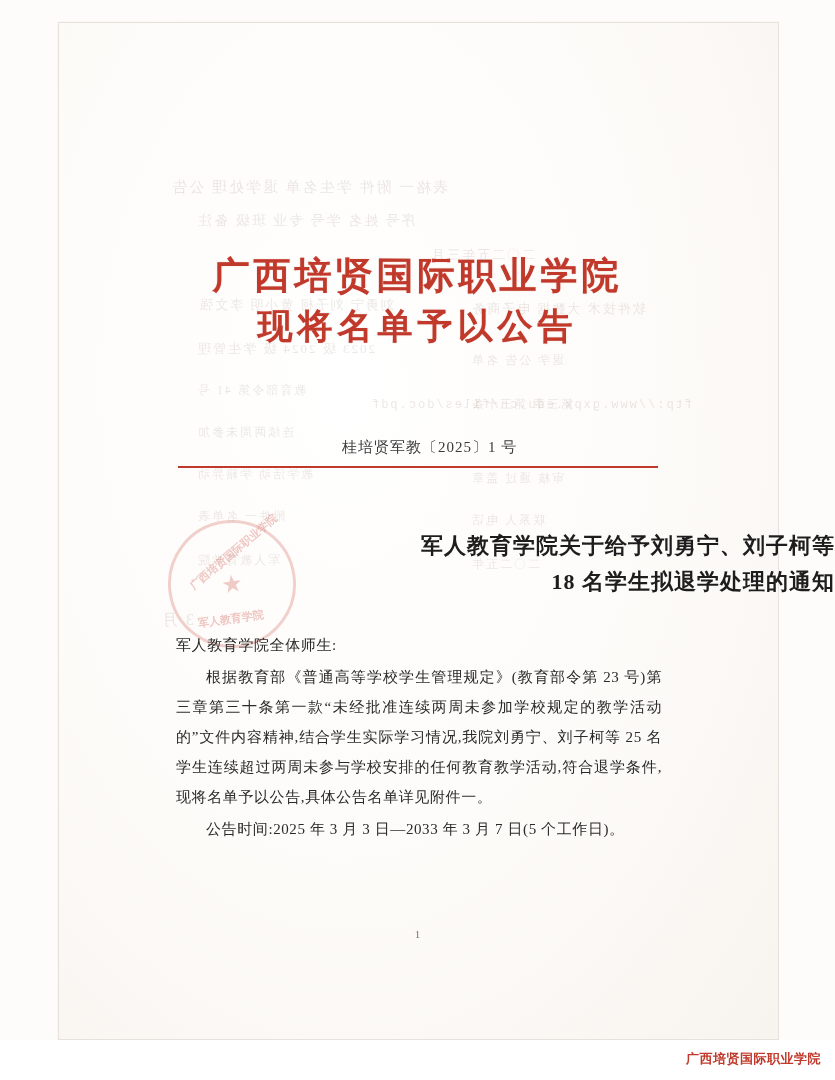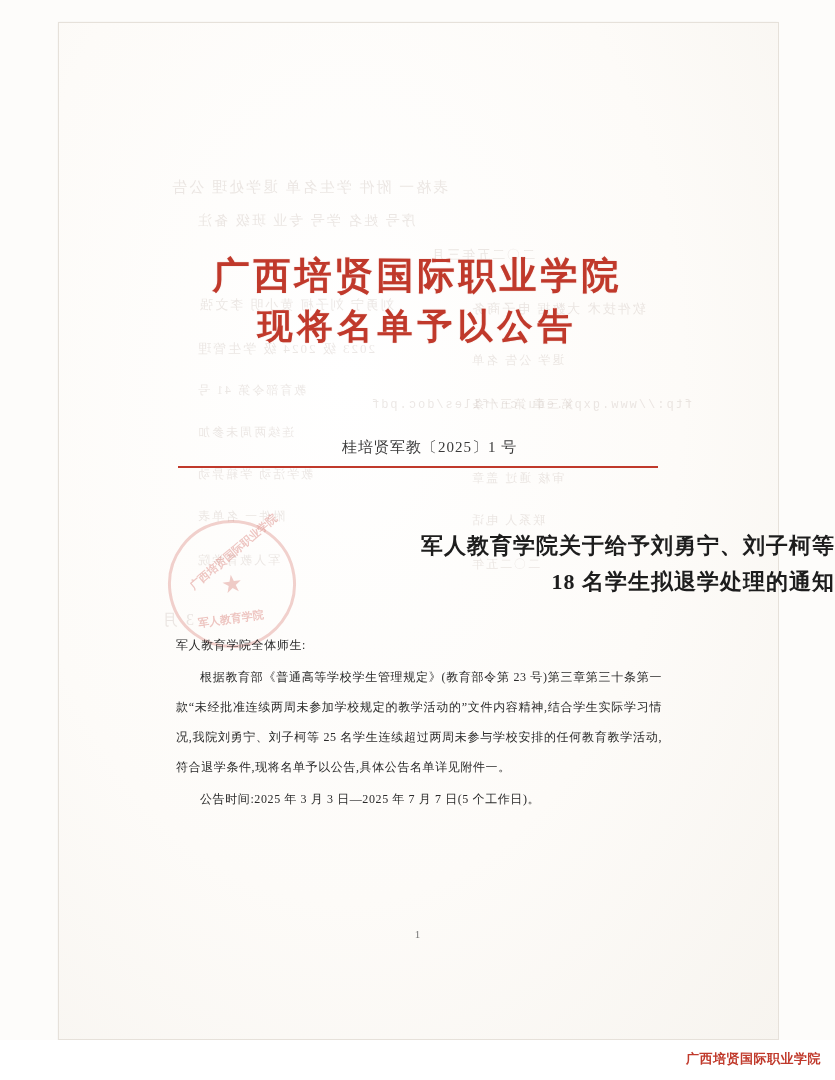--- a/index.html
+++ b/index.html
@@ -154,21 +154,21 @@
     letter-spacing: 1px;
   }
 
   
   .doc-body {
     position: absolute;
     left: 176px;
     top: 630px;
     width: 486px;
     color: #2a2a2a;
-    font-size: 12px;
+    font-size: 15px;
     line-height: 30px;
     letter-spacing: 0.6px;
   }
   .doc-body p { margin: 0 0 2px 0; }
   .salutation { margin-bottom: 4px; }
   .indent { text-indent: 2em; text-align: justify; }
   .notice-time { text-indent: 2em; margin-top: 6px; }
 
   
   .page-number {
@@ -254,21 +254,21 @@
   </div>
 
   <div class="doc-title">
     <div>军人教育学院关于给予刘勇宁、刘子柯等</div>
     <div>18 名学生拟退学处理的通知</div>
   </div>
 
   <div class="doc-body">
     <p class="salutation">军人教育学院全体师生:</p>
     <p class="indent">根据教育部《普通高等学校学生管理规定》(教育部令第 23 号)第三章第三十条第一款“未经批准连续两周未参加学校规定的教学活动的”文件内容精神,结合学生实际学习情况,我院刘勇宁、刘子柯等 25 名学生连续超过两周未参与学校安排的任何教育教学活动,符合退学条件,现将名单予以公告,具体公告名单详见附件一。</p>
-    <p class="notice-time">公告时间:2025 年 3 月 3 日—2025 年 7 月 7 日(5 个工作日)。</p>
+    <p class="notice-time">公告时间:2025 年 3 月 3 日—2033 年 3 月 7 日(5 个工作日)。</p>
   </div>
 
   <div class="page-number">1</div>
 
   <div class="bottom-bar"></div>
   <div class="footer-brand">广西培贤国际职业学院</div>
 
 </div>
 
 </body></html>

